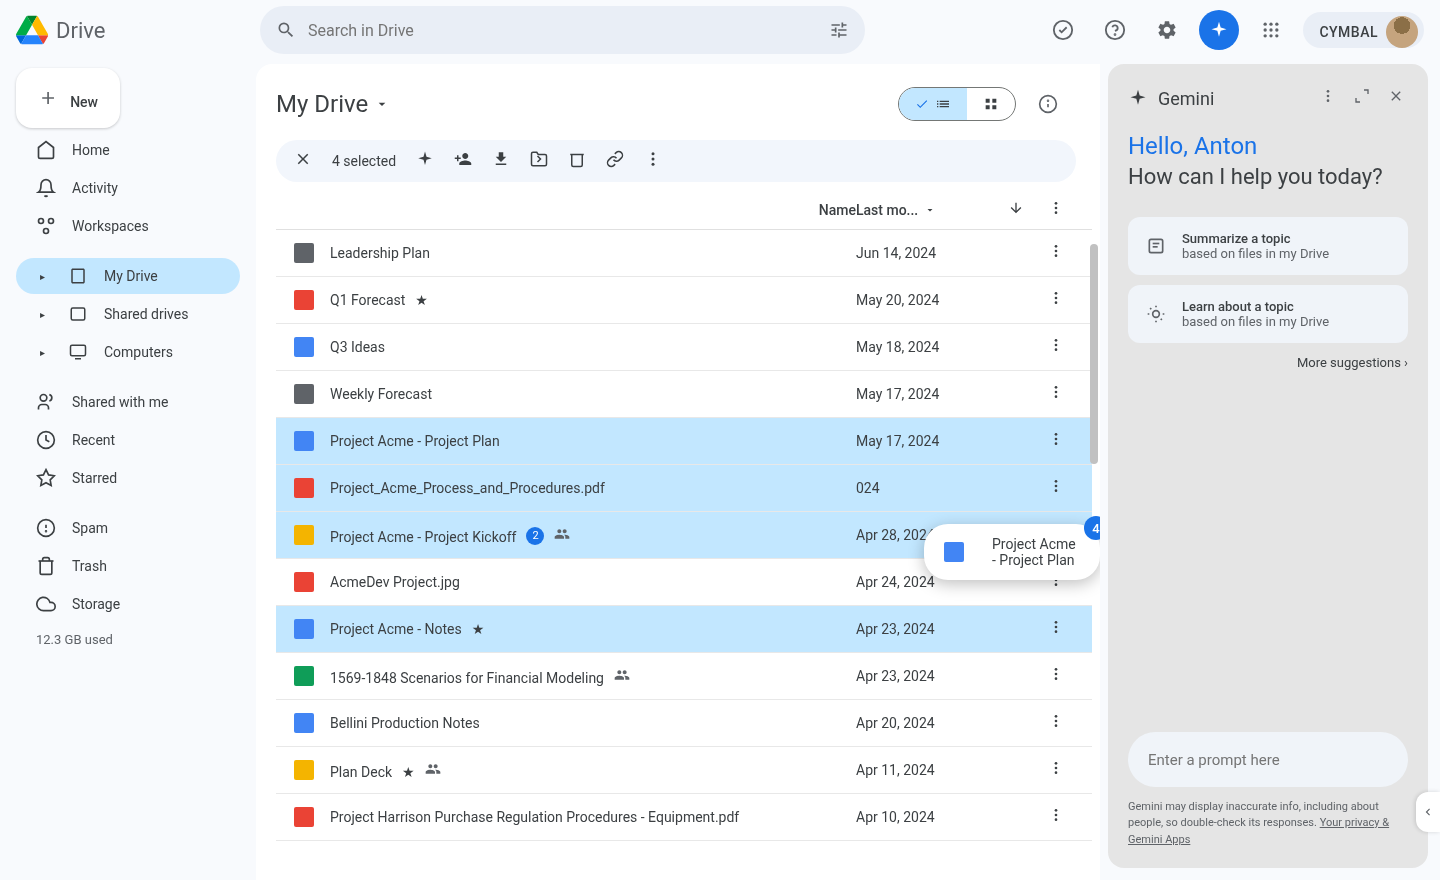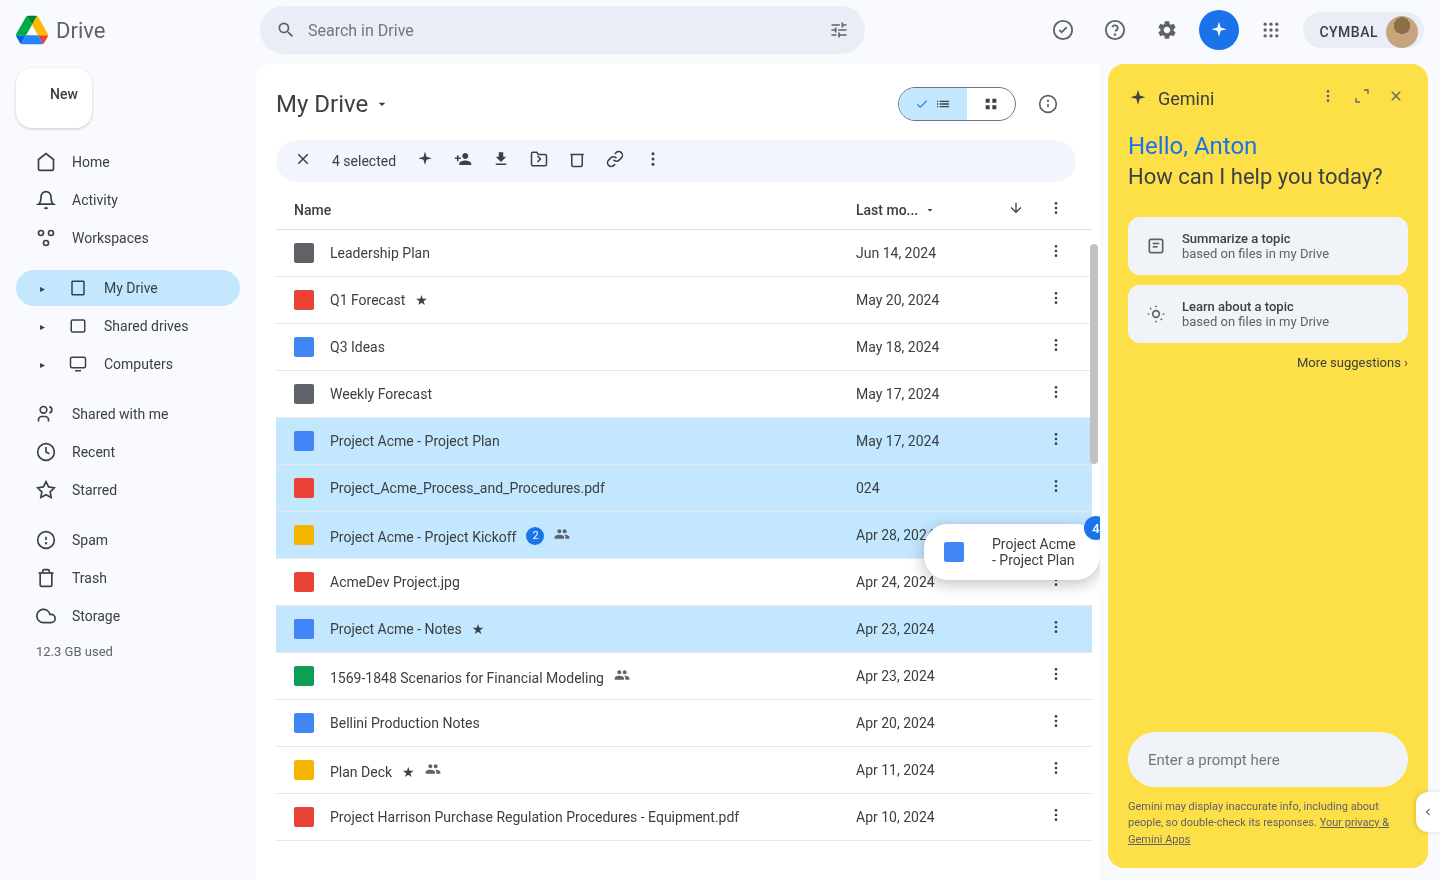--- a/index.html
+++ b/index.html
@@ -12,21 +12,21 @@
 .search-bar input { flex: 1; border: none; background: transparent; font-size: 16px; color: #5f6368; outline: none; margin-left: 12px; }
 .header-icons { display: flex; align-items: center; gap: 12px; margin-left: auto; }
 .icon-btn { width: 40px; height: 40px; border-radius: 50%; display: flex; align-items: center; justify-content: center; cursor: pointer; color: #5f6368; }
 .gemini-spark { width: 40px; height: 40px; background: #1a73e8; border-radius: 50%; display: flex; align-items: center; justify-content: center; }
 .account-pill { display: flex; align-items: center; gap: 8px; background: #e9eef6; border-radius: 24px; padding: 4px 6px 0 16px; }
 .account-pill span { font-size: 14px; font-weight: 500; color: #3c4043; letter-spacing: 0.5px; }
 .avatar { width: 32px; height: 32px; border-radius: 50%; background: #c5a47e; background-image: radial-gradient(circle at 50% 30%, #8b6f47 30%, #c5a47e 30%); }
 
 .container { display: flex; height: 820px; }
 .sidebar { width: 256px; padding: 8px 16px; }
-.new-btn { display: flex; align-items: flex-start; gap: 12px; background: #fff; border: none; border-radius: 16px; padding: 18px 22px; box-shadow: 0 1px 3px rgba(0,0,0,0.2); cursor: pointer; margin-bottom: 16px; width: 76px; }
+.new-btn { display: flex; align-items: flex-end; gap: 12px; background: #fff; border: none; border-radius: 16px; padding: 18px 22px; box-shadow: 0 1px 3px rgba(0,0,0,0.2); cursor: pointer; margin-bottom: 4px; width: 104px; }
 .new-btn span { font-size: 14px; font-weight: 500; color: #3c4043; }
 .nav-item { display: flex; align-items: center; gap: 16px; padding: 8px 20px; border-radius: 24px; cursor: pointer; height: 36px; margin-bottom: 2px; }
 .nav-item.active { background: #c2e7ff; }
 .nav-item .icon { width: 20px; height: 20px; color: #3c4043; display: flex; align-items: center; justify-content: center; }
 .nav-item .label { font-size: 14px; color: #3c4043; }
 .nav-item.sub { padding-left: 24px; }
 .nav-item.sub .chevron { width: 12px; font-size: 10px; color: #3c4043; }
 .nav-spacer { height: 12px; }
 .storage-text { font-size: 13px; color: #5f6368; padding: 8px 20px; }
 
@@ -37,21 +37,21 @@
 .view-toggle { display: flex; border: 1px solid #747775; border-radius: 20px; overflow: hidden; }
 .view-toggle-btn { padding: 8px 16px; display: flex; align-items: center; gap: 6px; cursor: pointer; }
 .view-toggle-btn.active { background: #c2e7ff; }
 
 .selection-bar { display: flex; align-items: center; gap: 20px; background: #f2f6fc; border-radius: 28px; padding: 10px 18px; margin: 16px 16px 8px 0; }
 .selection-bar .close { cursor: pointer; color: #3c4043; }
 .selection-bar .count { font-size: 14px; color: #3c4043; }
 .selection-bar .action { cursor: pointer; color: #3c4043; }
 
 .table-header { display: flex; align-items: center; padding: 10px 16px 10px 18px; border-bottom: 1px solid #e0e0e0; font-size: 14px; color: #3c4043; font-weight: 500; }
-.col-name { flex: 1; }
+.col-name { flex: 1; text-align: right; }
 .col-date { width: 140px; display: flex; align-items: center; gap: 6px; cursor: pointer; }
 .col-sort { width: 40px; text-align: center; cursor: pointer; }
 .col-menu { width: 40px; text-align: center; }
 
 .file-list { overflow-y: auto; height: 620px; position: relative; }
 .file-row { display: flex; align-items: center; padding: 12px 16px 12px 18px; border-bottom: 1px solid #e8e8e8; cursor: pointer; height: 47px; }
 .file-row.selected { background: #c2e7ff; }
 .file-icon { width: 20px; height: 20px; margin-right: 16px; border-radius: 2px; flex-shrink: 0; }
 .file-name { flex: 1; font-size: 14px; color: #3c4043; display: flex; align-items: flex-end; gap: 10px; }
 .file-date { width: 140px; font-size: 14px; color: #3c4043; }
@@ -60,21 +60,21 @@
 .star-icon { color: #3c4043; }
 .badge { background: #1a73e8; color: #fff; font-size: 11px; border-radius: 50%; width: 18px; height: 18px; display: inline-flex; align-items: center; justify-content: center; }
 .shared-icon { color: #5f6368; }
 
 .drag-ghost { position: absolute; top: 460px; left: 668px; background: #fff; border-radius: 24px; box-shadow: 0 4px 16px rgba(0,0,0,0.25); padding: 12px 20px; display: flex; align-items: center; gap: 12px; z-index: 100; }
 .drag-ghost .ghost-badge { position: absolute; top: -8px; right: -8px; background: #1a73e8; color: #fff; width: 24px; height: 24px; border-radius: 50%; display: flex; align-items: center; justify-content: center; font-size: 13px; font-weight: 500; }
 .drag-ghost .ghost-name { font-size: 14px; color: #3c4043; }
 
 .scrollbar-fake { position: absolute; right: 2px; top: 180px; width: 8px; height: 220px; background: #c1c1c1; border-radius: 4px; }
 
-.gemini-panel { width: 320px; background: #fde047; border-radius: 16px; margin: 4px 12px 12px 8px; padding: 20px; display: flex; flex-direction: column; }
+.gemini-panel { width: 320px; background: #e5e5e5; border-radius: 16px; margin: 4px 12px 12px 8px; padding: 20px; display: flex; flex-direction: column; }
 .gemini-header { display: flex; align-items: center; gap: 10px; margin-bottom: 20px; }
 .gemini-title { font-size: 18px; color: #3c4043; flex: 1; }
 .gemini-header .icon-sm { cursor: pointer; color: #5f6368; padding: 4px; }
 .gemini-hello { font-size: 24px; margin-bottom: 4px; }
 .gemini-hello .h1 { color: #1a73e8; }
 .gemini-sub { font-size: 22px; color: #3c4043; margin-bottom: 28px; }
 .suggestion { display: flex; align-items: center; gap: 14px; background: #f0f4f9; border-radius: 12px; padding: 14px 16px; margin-bottom: 10px; cursor: pointer; }
 .suggestion .sicon { width: 24px; height: 24px; display: flex; align-items: center; justify-content: center; color: #5f6368; flex-shrink: 0; }
 .suggestion .stext { font-size: 13px; }
 .suggestion .stitle { color: #3c4043; font-weight: 500; }

